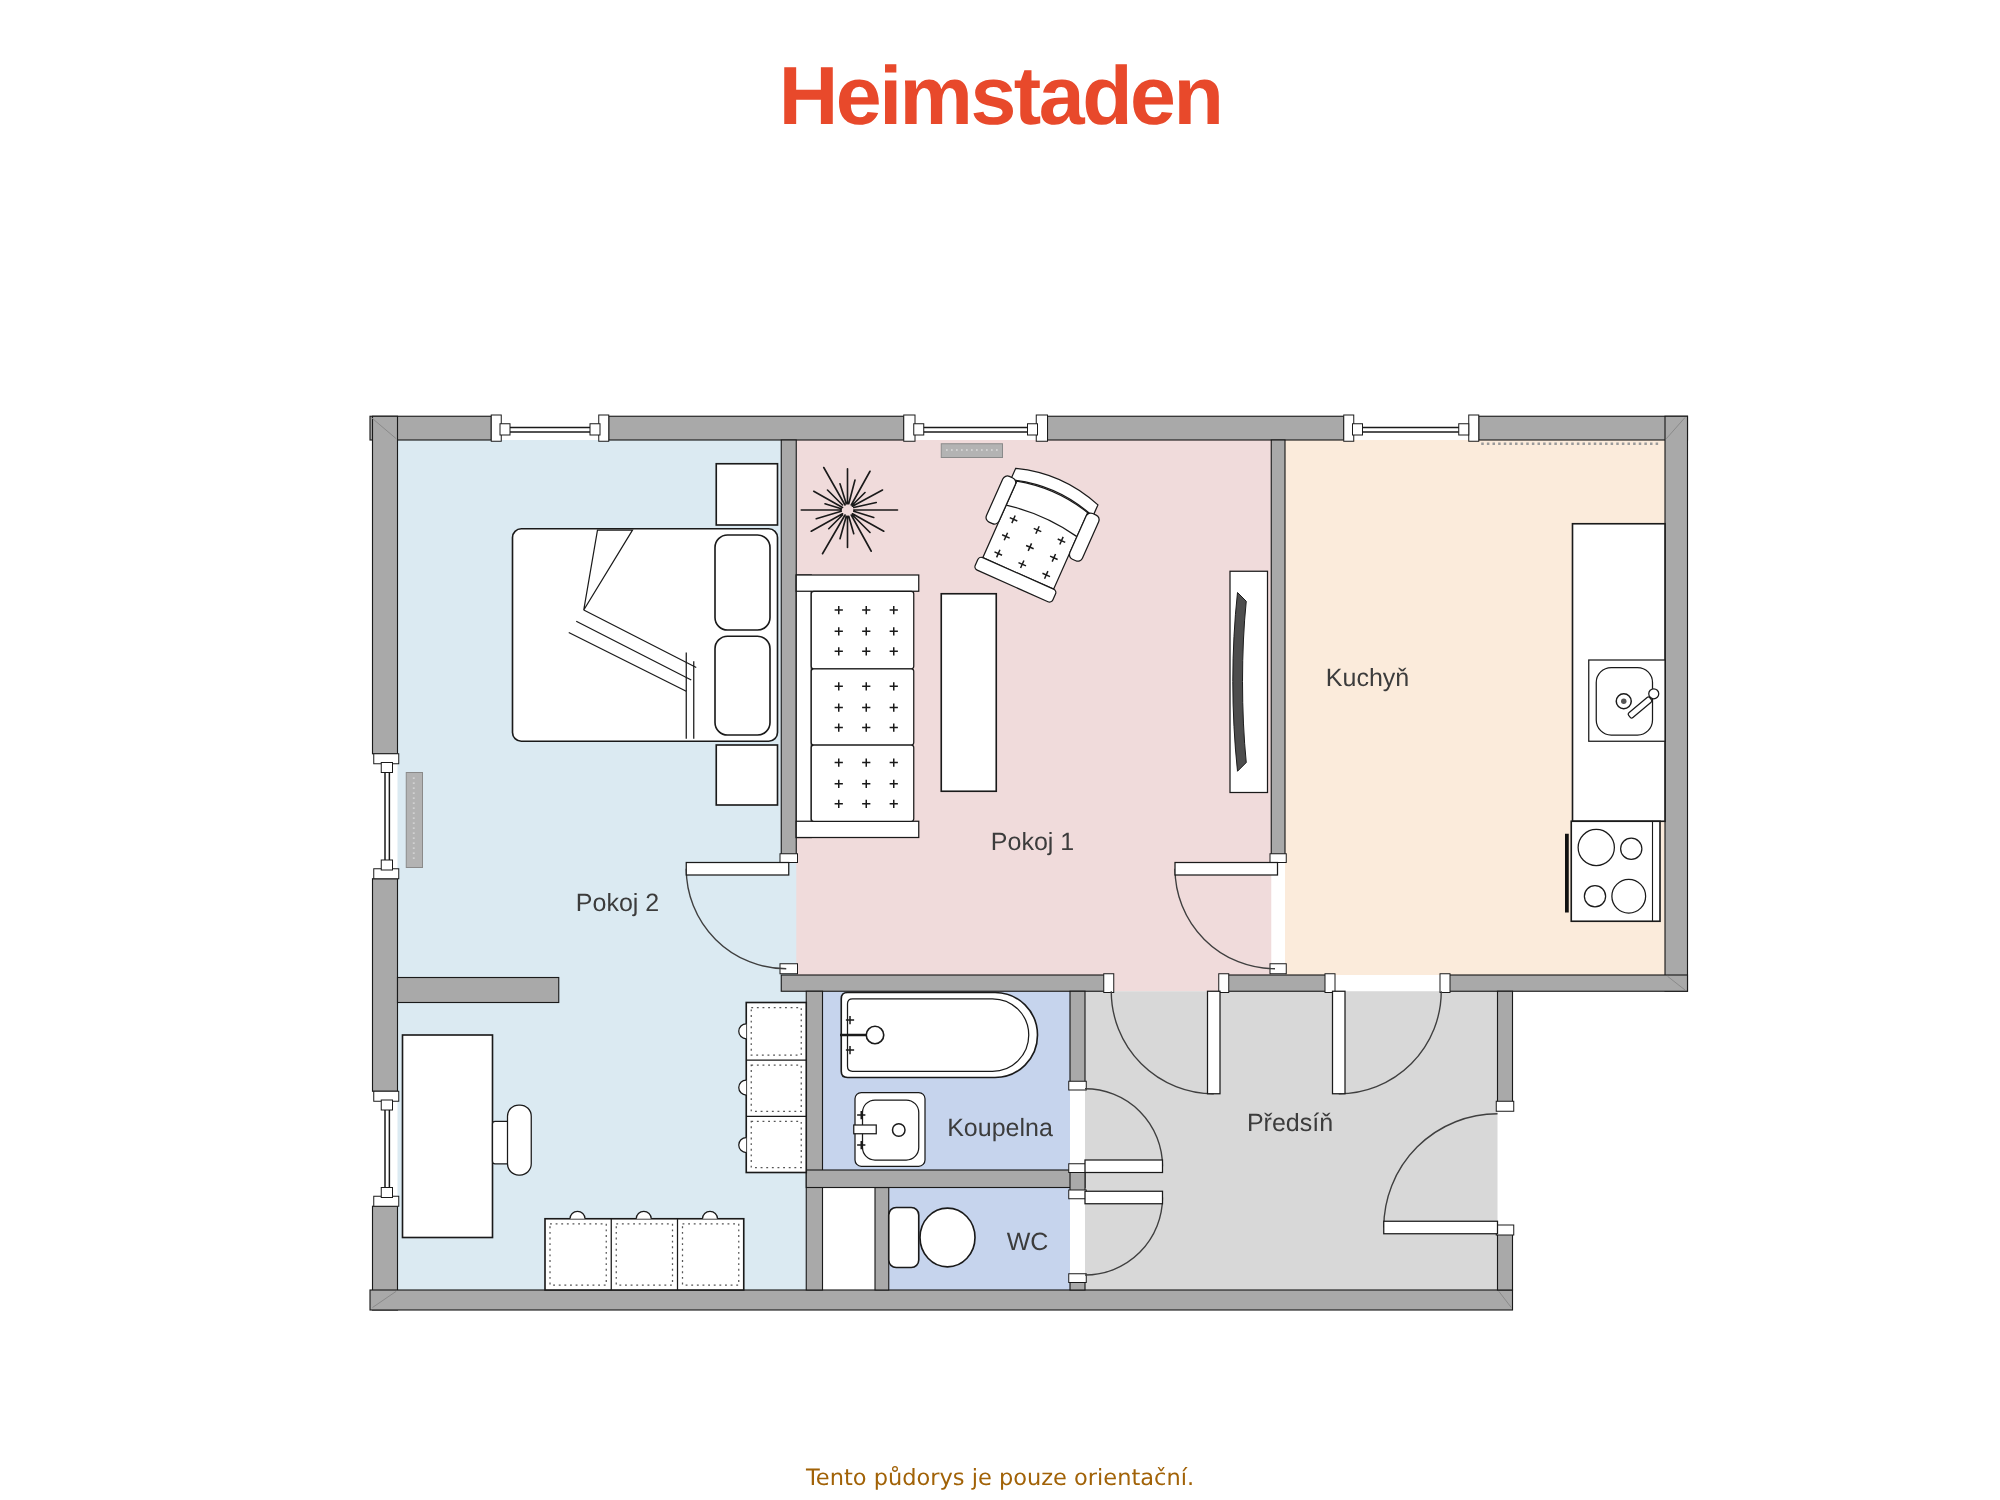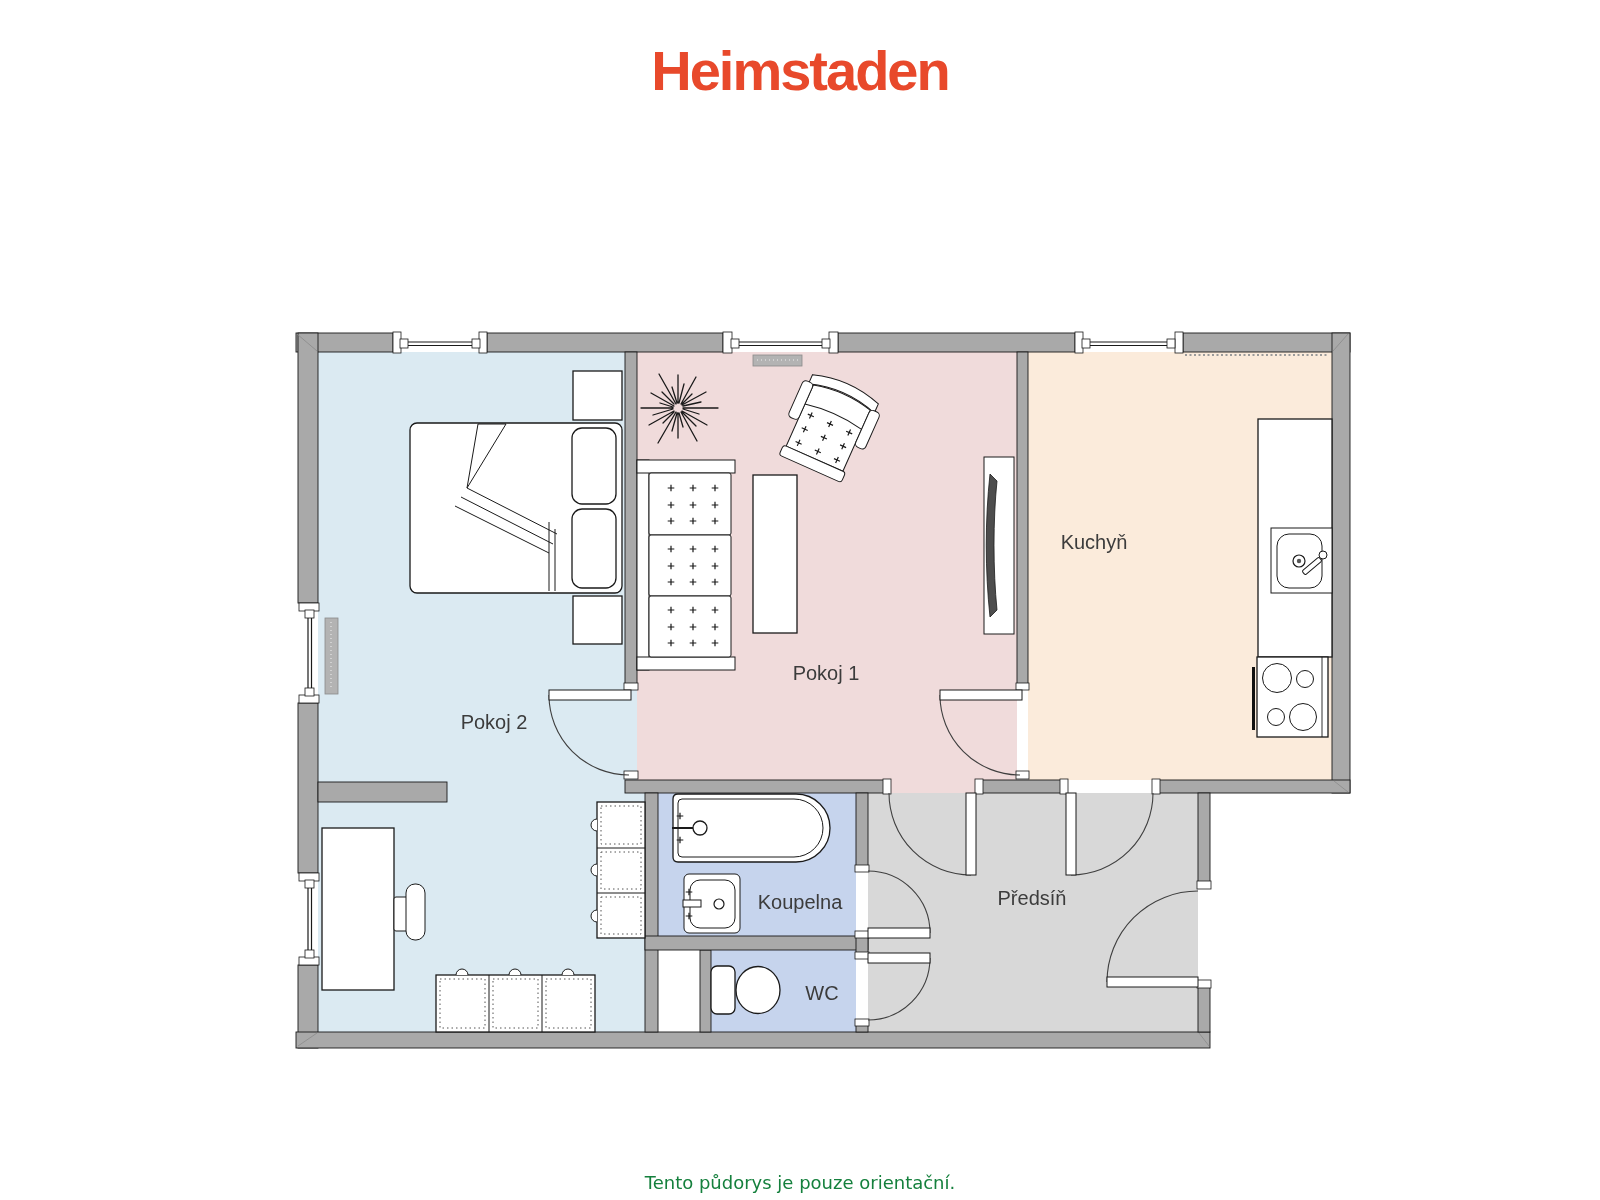--- a/index.html
+++ b/index.html
@@ -1,21 +1,21 @@
 <!DOCTYPE html>
 <html><head>
 <meta charset="utf-8">
 <style>
   html,body{margin:0;padding:0;background:#fff;width:1600px;height:1200px;overflow:hidden;}
   .page{position:relative;width:1600px;height:1200px;font-family:"Liberation Sans",sans-serif;}
   .logo{position:absolute;top:38px;left:0;width:1600px;text-align:center;
-        font-family:"Liberation Sans",sans-serif;font-weight:bold;font-size:56px;
+        font-family:"Liberation Sans",sans-serif;font-weight:bold;font-size:66px;
         letter-spacing:-2px;color:#E8492B;}
   .footer{position:absolute;top:1172px;left:0;width:1600px;text-align:center;
-        font-family:"DejaVu Sans","Liberation Sans",sans-serif;font-size:18px;color:#15803d;}
+        font-family:"DejaVu Sans","Liberation Sans",sans-serif;font-size:18px;color:#a16207;}
   svg{position:absolute;left:0;top:0;}
   .w{fill:#A9A9A9;stroke:#1a1a1a;stroke-width:0.9;}
   .jamb{fill:#ffffff;stroke:#1a1a1a;stroke-width:0.8;}
   .furn{fill:#ffffff;stroke:#1a1a1a;stroke-width:1.3;}
   .furnthin{fill:#ffffff;stroke:#1a1a1a;stroke-width:1;}
   .dots{fill:none;stroke:#555;stroke-width:1;stroke-dasharray:1.5,3;}
   .arc{fill:none;stroke:#3f3f3f;stroke-width:1.1;}
   .winline{stroke:#1a1a1a;stroke-width:1.2;}
   .roomlabel{font-family:"Liberation Sans",sans-serif;font-size:20px;fill:#3C3C3C;text-anchor:middle;}
   .miter{stroke:#8a8a8a;stroke-width:0.8;}

